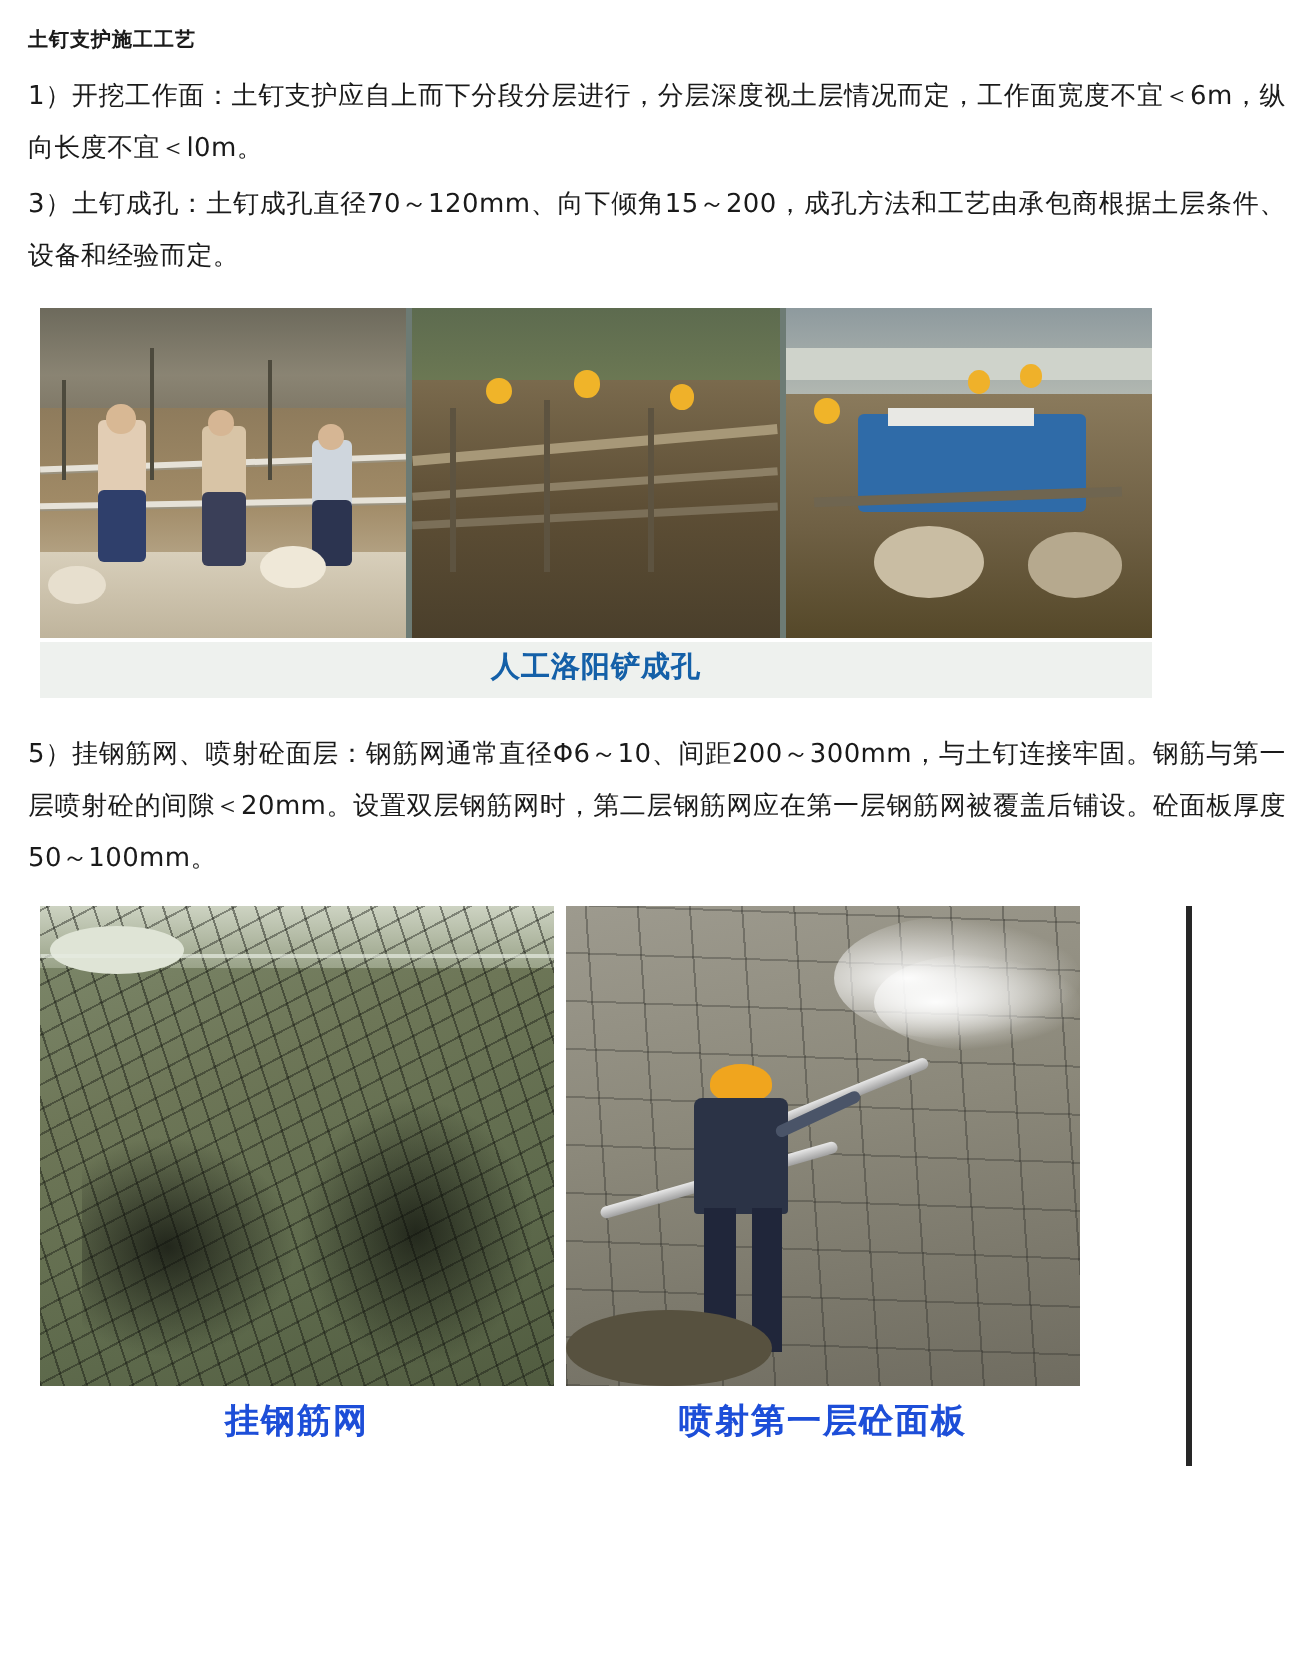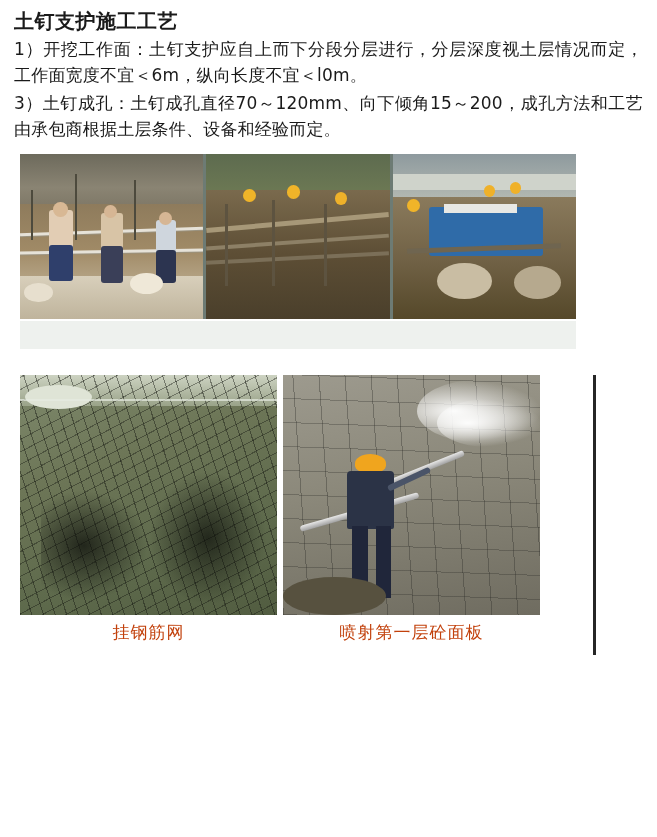--- a/index.html
+++ b/index.html
@@ -15,28 +15,28 @@
     color: #1a1a1a;
   }
   .page {
     width: 657px;
     height: 837px;
     position: relative;
     box-sizing: border-box;
     padding: 10px 14px 0 14px;
   }
   .doc-title {
-    font-size: 20px;
+    font-size: 10px;
     font-weight: bold;
     line-height: 22px;
     margin: 0 0 4px 0;
     letter-spacing: 0.5px;
   }
   .para {
-    font-size: 17px;
+    font-size: 13px;
     line-height: 26px;
     margin: 0 0 2px 0;
     text-align: justify;
     letter-spacing: 0.2px;
   }
   .spacer-md { height: 16px; }
 
   
   .strip1 {
     margin: 12px 0 0 6px;
@@ -92,22 +92,22 @@
   .cap2 {
     width: 520px;
     display: flex;
     gap: 6px;
     margin-top: 6px;
   }
   .cap2 > div {
     flex: 1 1 0;
     text-align: center;
     font-size: 17px;
-    font-weight: normal;
-    color: #c2410c;
+    font-weight: bold;
+    color: #1d4ed8;
     letter-spacing: 1px;
   }
 
   
   .scene { position: absolute; inset: 0; }
   .sky   { position: absolute; left: 0; right: 0; top: 0; }
   .ground{ position: absolute; left: 0; right: 0; bottom: 0; }
   .blob  { position: absolute; border-radius: 50%; }
   .bar   { position: absolute; }
 
@@ -225,24 +225,26 @@
         <div class="wkr" style="left:62%; top:22%; width:10%; height:22%; background:#3c4a62;"></div>
         <div class="blob" style="left:64%; top:17%; width:6%; height:7%; background:#efb12a;"></div>
         <div class="blob" style="left:24%; top:66%; width:30%; height:22%; background:#c9bda3;"></div>
         <div class="blob" style="left:66%; top:68%; width:26%; height:20%; background:#b6a98e;"></div>
       </div>
     </div>
 
   </div>
 
   <div class="cap1">
+    <div>人工洛阳铲成孔</div>
   </div>
 
   <div class="spacer-md"></div>
 
+  <p class="para">5）挂钢筋网、喷射砼面层：钢筋网通常直径Φ6～10、间距200～300mm，与土钉连接牢固。钢筋与第一层喷射砼的间隙＜20mm。设置双层钢筋网时，第二层钢筋网应在第一层钢筋网被覆盖后铺设。砼面板厚度50～100mm。</p>
 
   <div class="strip2wrap">
     <div class="rightbar"></div>
 
     <div class="strip2">
 
       <div class="ph p4">
         <div class="scene">
           <div class="base"></div>
           <div class="topsoil"></div>

